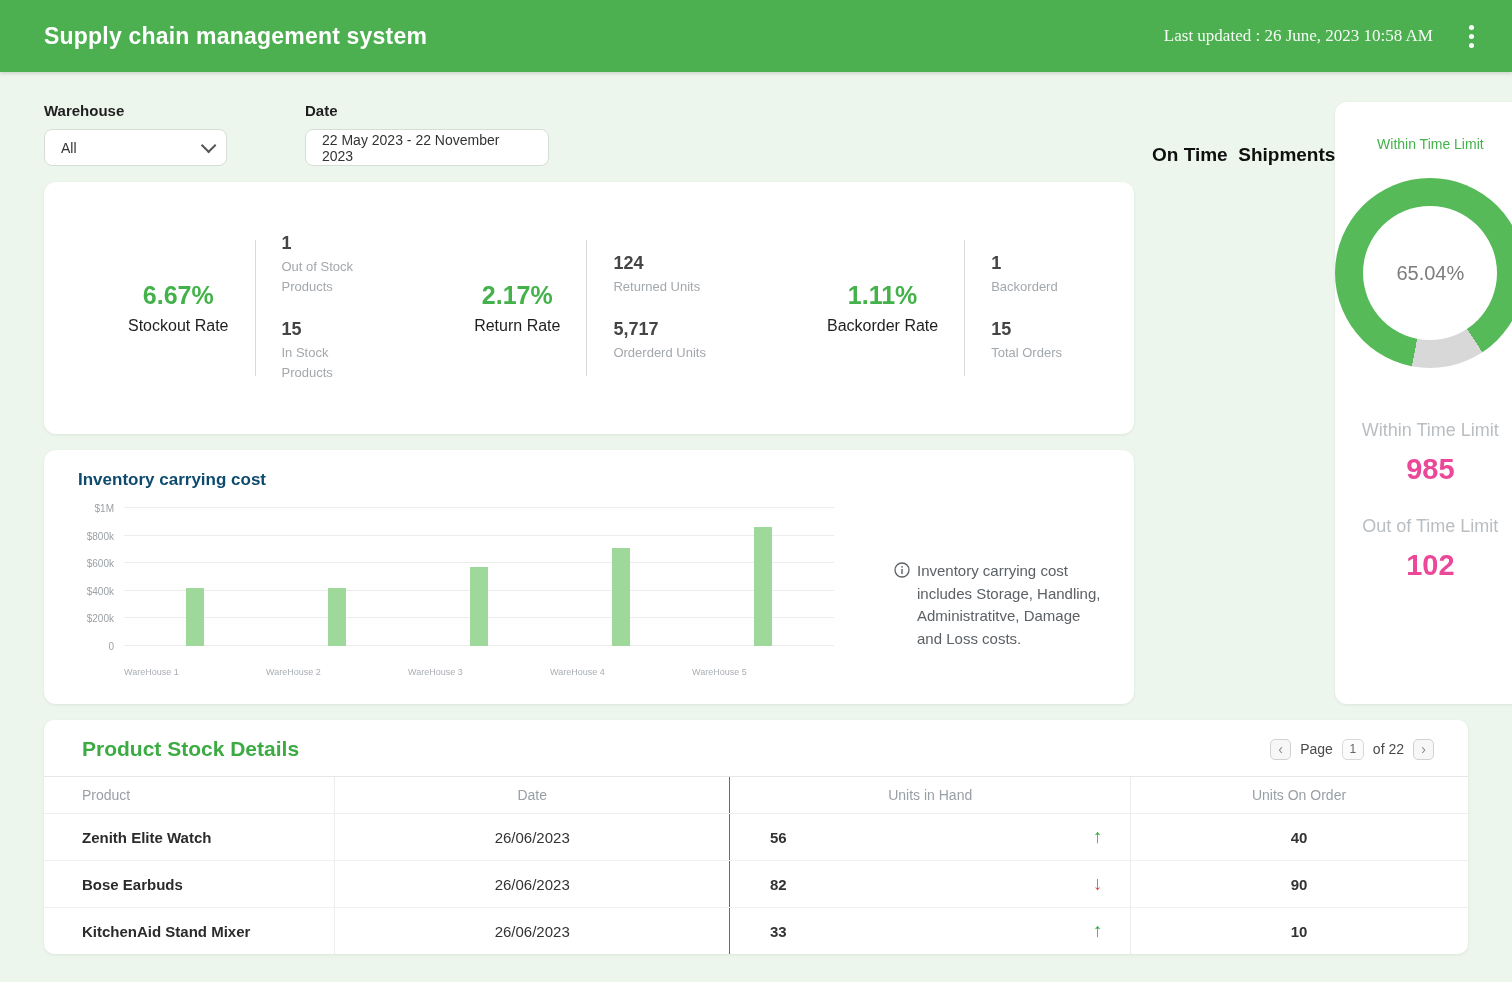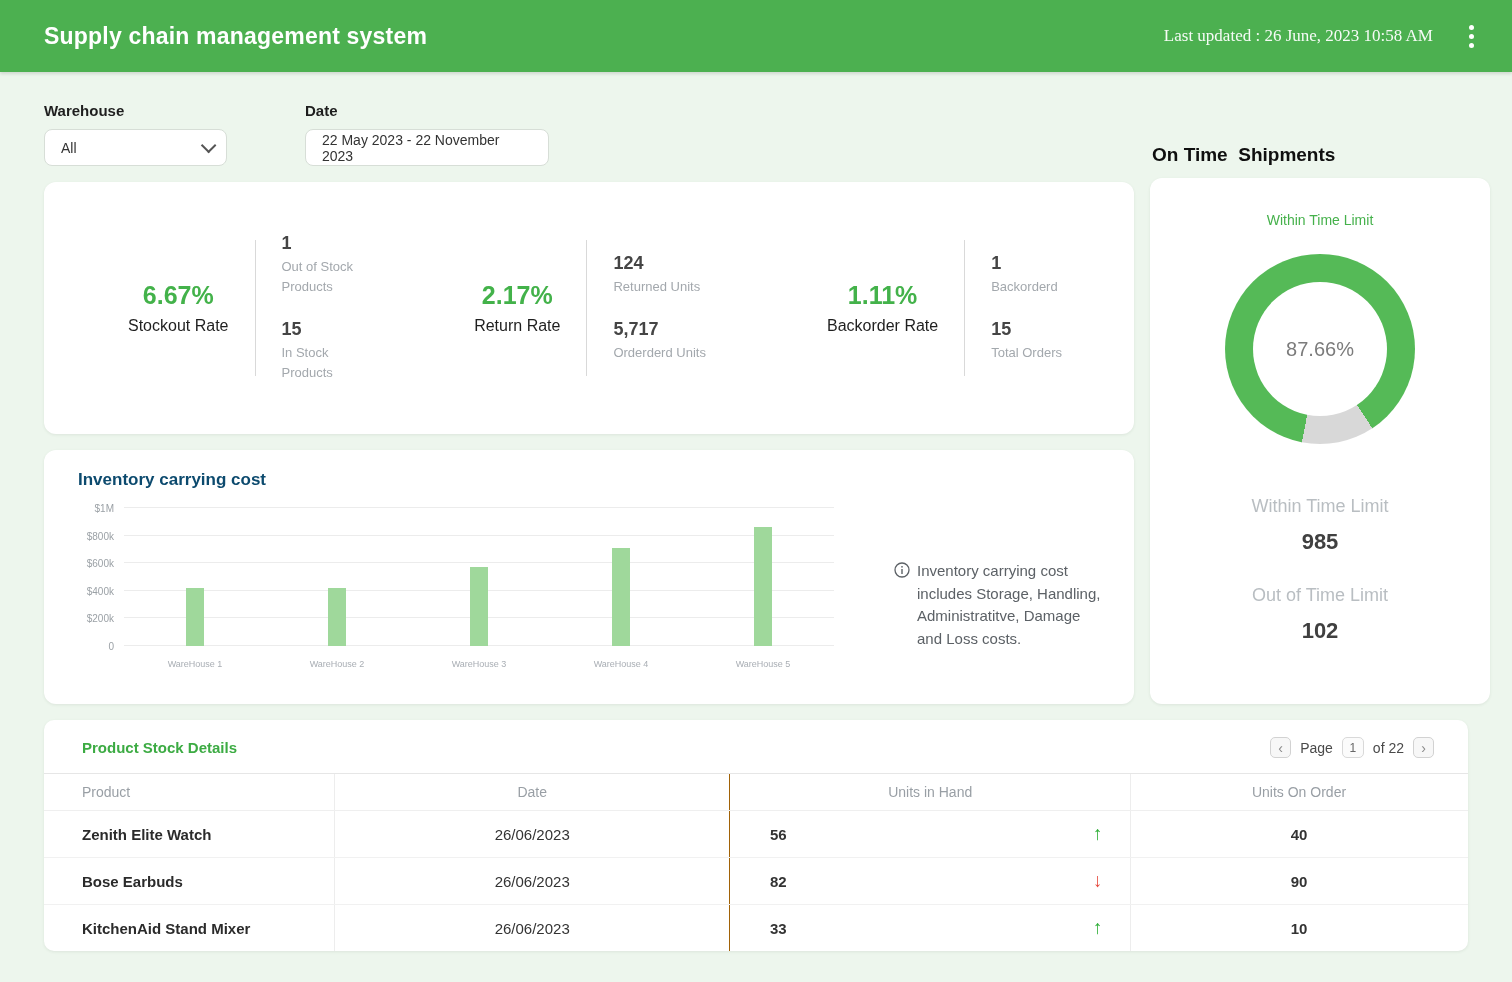--- a/index.html
+++ b/index.html
@@ -58,46 +58,46 @@
   .inv-body { display:flex; }
   .chart-wrap { display:flex; width:756px; }
   .y-axis { position:relative; width:46px; height:138px; }
   .y-axis .ytick { position:absolute; right:10px; transform:translateY(50%); font-size:10px; color:#9ba1a6; }
   .plot { position:relative; height:138px; flex:1; }
   .gridline { position:absolute; left:0; right:0; height:1px; background:#ececec; }
   .slots { position:absolute; inset:0; display:flex; }
   .slot { flex:1; display:flex; align-items:flex-end; justify-content:center; }
   .bar { width:18px; background:#9fd89b; }
   .cat-labels { display:flex; margin-left:46px; margin-top:13px; }
-  .cat-labels .cat { flex:1; text-align:center; font-size:9px; color:#a9aeb4; }
+  .cat-labels .cat { flex:1; font-size:9px; color:#a9aeb4;margin-top:8px; }
   .inv-note { display:flex; gap:7px; margin:52px 0 0 60px; width:210px; }
   .info-icon { flex:0 0 auto; margin-top:2px; }
   .inv-note p { font-size:15px; color:#5c6166; line-height:1.5; }
 
   
-  .right-col { display:flex; flex-direction:column; }
+  .right-col { display:flex; flex-direction:row; }
   .right-title { font-size:19px; font-weight:bold; color:#0f0f0f; margin:42px 0 12px 2px; white-space:pre; }
   .donut-card { flex:1; display:flex; flex-direction:column; align-items:center; padding-top:34px; }
   .donut-top-label { font-size:14px; color:#45b14b; margin-bottom:26px; }
   .donut { position:relative; width:190px; height:190px; border-radius:50%; }
   .donut-hole {
     position:absolute; top:50%; left:50%; transform:translate(-50%,-50%);
     width:134px; height:134px; border-radius:50%; background:#fff;
     display:flex; align-items:center; justify-content:center;
   }
   .donut-center-text { font-size:20px; color:#7c7c7c; }
   .ship-stats { margin-top:52px; text-align:center; }
   .ship-stat { margin-bottom:30px; }
   .ship-stat-label { font-size:18px; color:#b9bec2; margin-bottom:12px; }
-  .ship-stat-value { font-size:22px; font-weight:bold; color:#404040; }
+  .ship-stat-value { font-size:29px; font-weight:bold; color:#ec4899; }
 
   
   .table-card { margin-top:16px; border-radius:10px; overflow:hidden; }
   .table-head { display:flex; align-items:center; justify-content:space-between; padding:17px 34px 15px 38px; }
-  .table-title { font-size:15px; font-weight:bold; color:#3cab43; }
+  .table-title { font-size:21px; font-weight:bold; color:#3cab43; }
   .pagination { display:flex; align-items:center; gap:9px; font-size:14px; color:#4a4a4a; }
   .pg-btn {
     width:21px; height:21px; border:1px solid #d2d2d2; border-radius:5px; background:#f7f7f7;
     display:flex; align-items:center; justify-content:center; color:#8a8a8a; font-size:14px;
     cursor:pointer; line-height:1;
   }
   .pg-num {
     min-width:22px; height:21px; border:1px solid #d9d9d9; border-radius:5px; background:#fbfbfb;
     display:flex; align-items:center; justify-content:center; font-size:12px; color:#666;
   }
@@ -275,21 +275,21 @@
         </div>
       </div>
     </div>
 
     <div class="right-col">
       <div class="right-title">On Time  Shipments</div>
       <div class="card donut-card">
         <div class="donut-top-label">Within Time Limit</div>
         <div class="donut" id="donut" style="background: conic-gradient(from 191deg, rgb(85, 186, 87) 0deg, rgb(85, 186, 87) 315.576deg, rgb(216, 216, 216) 315.576deg, rgb(216, 216, 216) 360deg);">
           <div class="donut-hole">
-            <span class="donut-center-text">87.66%</span>
+            <span class="donut-center-text">65.04%</span>
           </div>
         </div>
         <div class="ship-stats">
           <div class="ship-stat">
             <div class="ship-stat-label">Within Time Limit</div>
             <div class="ship-stat-value">985</div>
           </div>
           <div class="ship-stat">
             <div class="ship-stat-label">Out of Time Limit</div>
             <div class="ship-stat-value">102</div>

